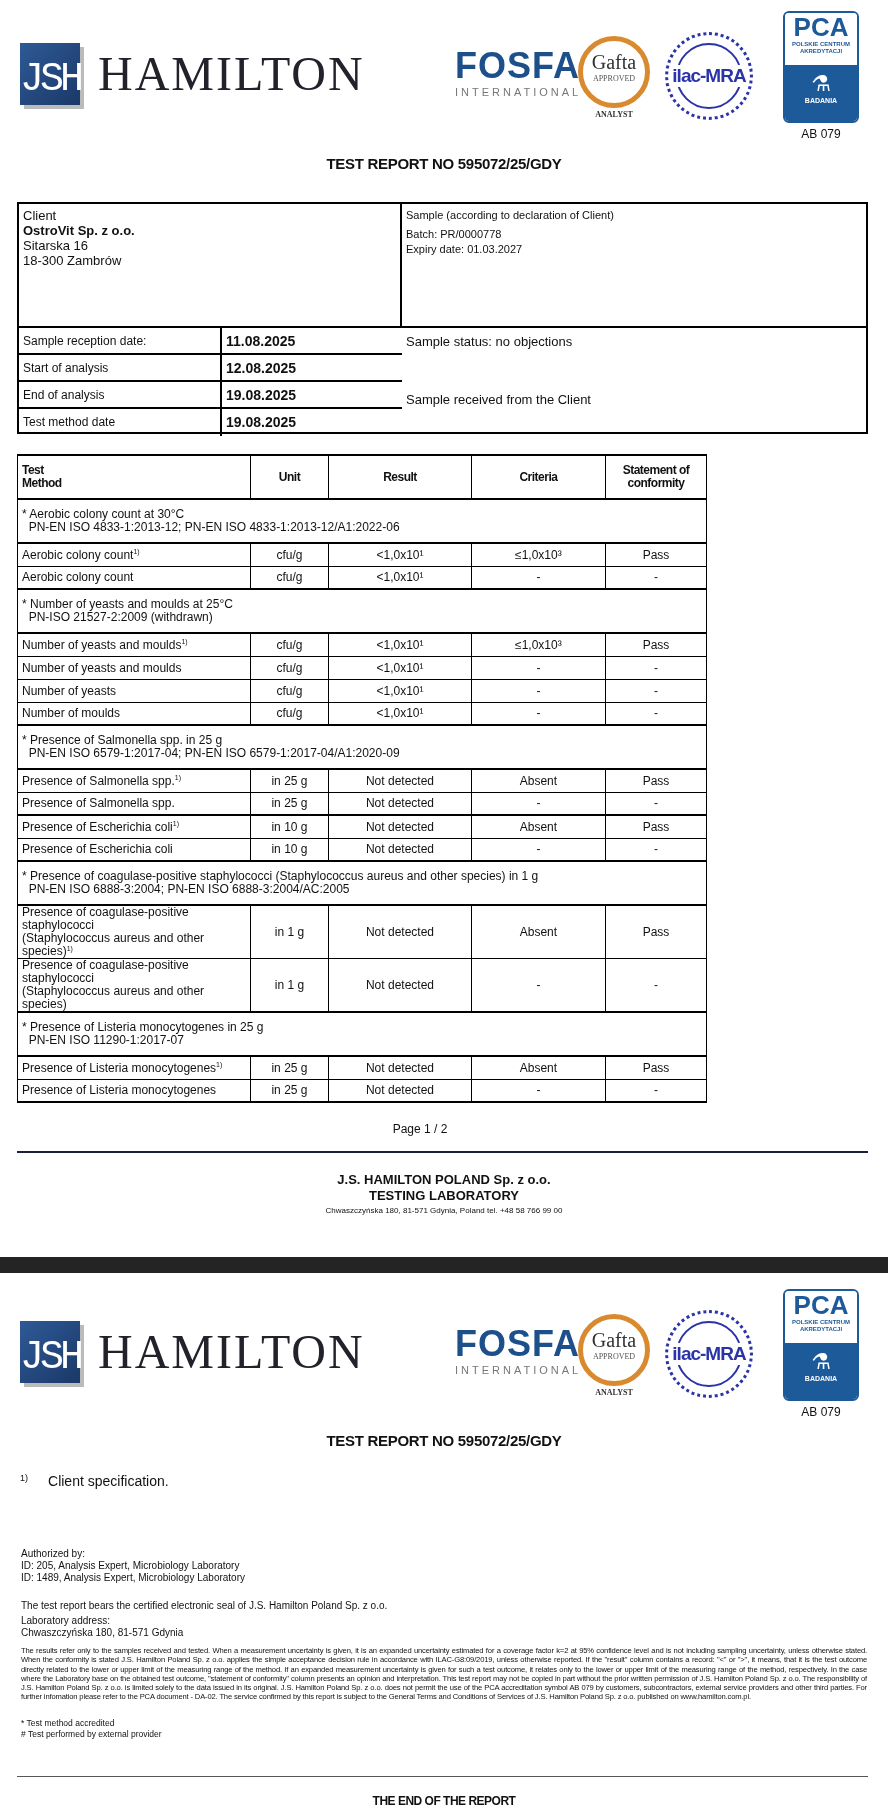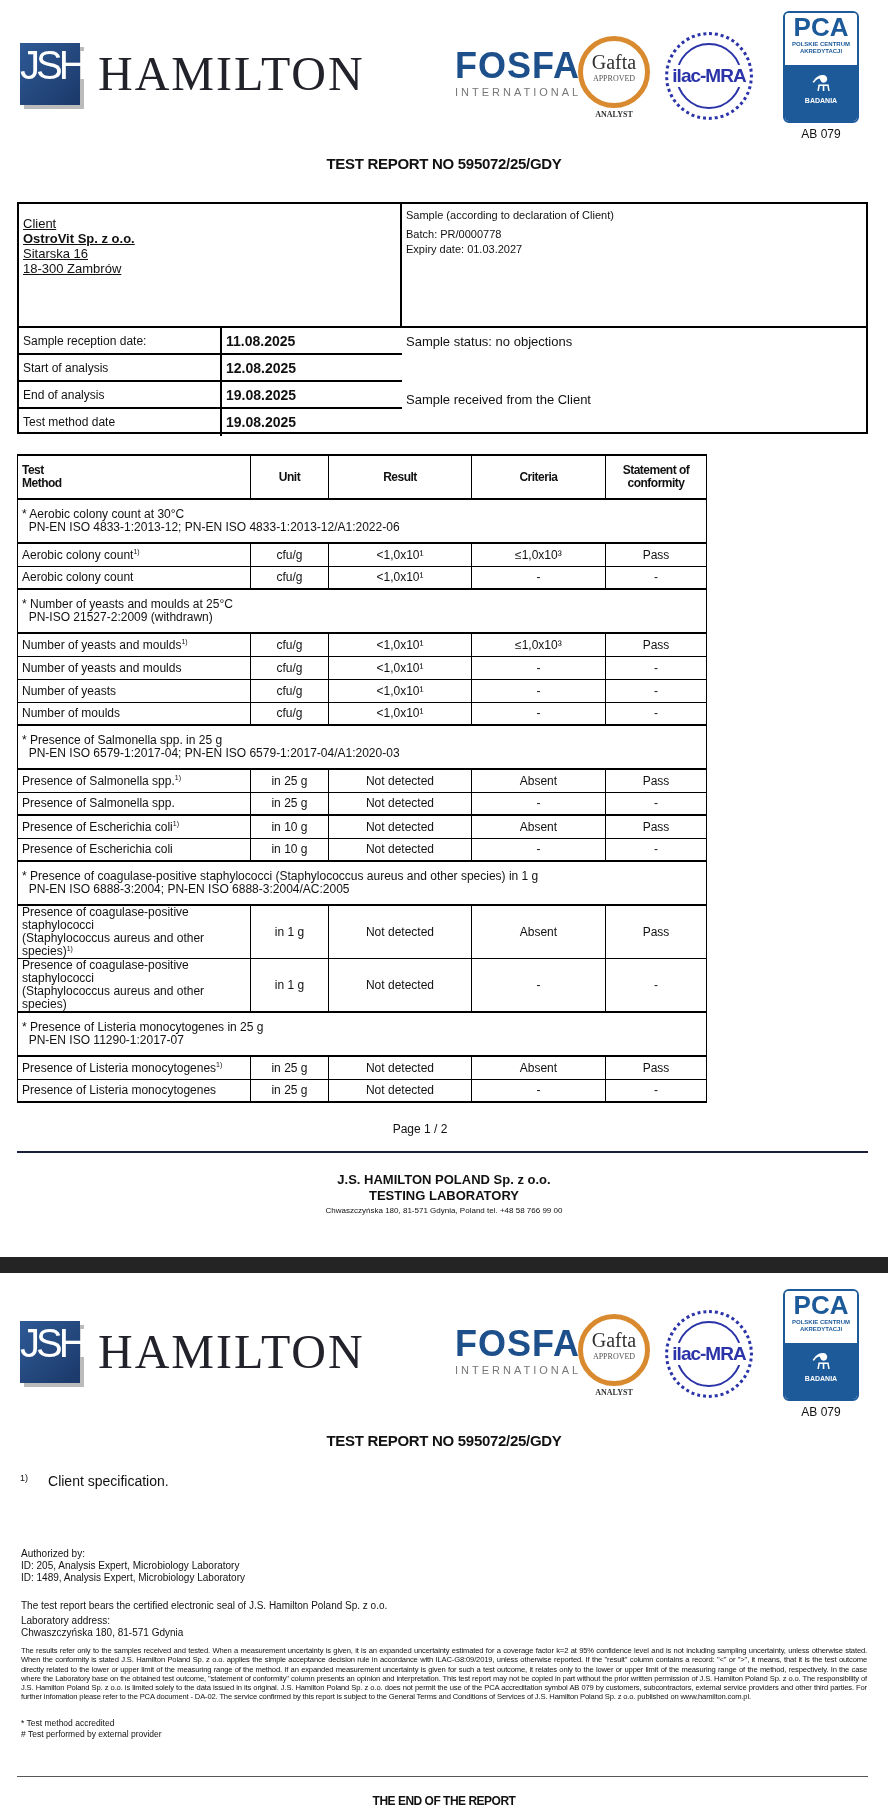--- a/index.html
+++ b/index.html
@@ -2,21 +2,21 @@
 <html><head>
 <meta charset="utf-8">
 <style>
   * { box-sizing: border-box; margin: 0; padding: 0; }
   html, body { width: 888px; background: #fff; }
   body { font-family: "Liberation Sans", sans-serif; color: #111; position: relative; height: 1809px; overflow: hidden; }
 
   
   .header { position: absolute; left: 0; width: 888px; height: 130px; }
   .logo-box { position: absolute; left: 20px; top: 43px; width: 60px; height: 62px; background: linear-gradient(135deg,#2e5a96,#1b3868); box-shadow: 4px 4px 0 #bbb; }
-  .logo-box span { position: absolute; left: 0; right: 0; top: 0; text-align: center; color: #fff; font-family: Liberation Sans, sans-serif; font-size: 40px; letter-spacing: -4px; }
+  .logo-box span { position: absolute; left: 0; right: 0; top: 14px; text-align: center; color: #fff; font-family: Liberation Mono, monospace; font-size: 40px; letter-spacing: -4px; }
   .logo-word { position: absolute; left: 98px; top: 46px; font-family: "Liberation Serif", serif; font-size: 48px; color: #22222a; letter-spacing: 2px; }
   .fosfa { position: absolute; left: 455px; top: 48px; width: 116px; }
   .fosfa .big { font-family: "Liberation Sans", sans-serif; font-weight: bold; font-size: 36px; color: #1d4f8b; letter-spacing: 1px; line-height: 36px; }
   .fosfa .small { font-size: 11px; color: #777; letter-spacing: 3px; margin-top: 2px; }
   .gafta { position: absolute; left: 578px; top: 36px; width: 72px; height: 72px; border-radius: 50%; border: 5px solid #d98a2f; text-align: center; }
   .gafta .g1 { font-family: "Liberation Serif", serif; font-size: 20px; color: #333; margin-top: 10px; }
   .gafta .g2 { font-family: "Liberation Serif", serif; font-size: 8px; color: #555; }
   .gafta-cap { position: absolute; left: 580px; top: 110px; width: 68px; text-align: center; font-family: "Liberation Serif", serif; font-size: 8px; font-weight: bold; color: #333; }
   .ilac { position: absolute; left: 665px; top: 32px; width: 88px; height: 88px; border-radius: 50%; border: 3px dotted #2b33a8; display: flex; align-items: center; justify-content: center; }
   .ilac::before { content: ""; position: absolute; inset: 8px; border-radius: 50%; border: 2px solid #2b33a8; }
@@ -27,21 +27,21 @@
   .pca .top .t2 { font-size: 6px; font-weight: bold; color: #1d5a9a; line-height: 7px; }
   .pca .bot { height: 60px; background: #1d5a9a; color: #fff; text-align: center; }
   .pca .bot .flask { font-size: 22px; padding-top: 6px; }
   .pca .bot .b1 { font-size: 7px; font-weight: bold; }
   .pca-code { position: absolute; left: 783px; top: 127px; width: 76px; text-align: center; font-size: 12px; }
 
   .title { position: absolute; left: 0; width: 888px; text-align: center; font-weight: bold; font-size: 15px; letter-spacing: -0.3px; }
 
   
   .info { position: absolute; left: 17px; top: 202px; width: 851px; height: 232px; border: 2px solid #000; }
-  .client { position: absolute; left: 0; top: 0; width: 383px; height: 124px; border-right: 2px solid #000; border-bottom: 2px solid #000; padding: 12px 4px; font-size: 13px; line-height: 15px; text-decoration: underline; }
+  .client { position: absolute; left: 0; top: 0; width: 383px; height: 124px; border-right: 2px solid #000; border-bottom: 2px solid #000; padding: 4px 4px; font-size: 13px; line-height: 15px; }
   .client .nm { font-weight: bold; }
   .dates { position: absolute; left: 0; top: 124px; width: 383px; }
   .drow { height: 27px; border-bottom: 2px solid #000; display: flex; font-size: 12px; }
   .drow:last-child { border-bottom: none; }
   .drow .k { width: 203px; border-right: 2px solid #000; padding: 6px 4px 0; }
   .drow .v { flex: 1; font-weight: bold; font-size: 14px; padding: 5px 4px 0; }
   .sample { position: absolute; left: 383px; top: 0; right: 0; height: 124px; border-bottom: 2px solid #000; padding: 4px 4px; font-size: 11px; line-height: 15px; }
   .sample .hd { margin-bottom: 4px; }
   .status { position: absolute; left: 383px; top: 124px; right: 0; bottom: 0; padding: 6px 4px; font-size: 13px; }
   .status .rc { position: absolute; top: 64px; left: 4px; }
@@ -206,21 +206,21 @@
         <td class="c">-</td>
       </tr>
       <tr class="row last">
         <td><span>Number of moulds</span><sup></sup></td>
         <td class="c">cfu/g</td>
         <td class="c">&lt;1,0x10¹</td>
         <td class="c">-</td>
         <td class="c">-</td>
       </tr>
       <tr class="grp">
-        <td colspan="5"><span>* Presence of Salmonella spp. in 25 g</span><br>&nbsp;&nbsp;<span>PN-EN ISO 6579-1:2017-04; PN-EN ISO 6579-1:2017-04/A1:2020-03</span></td>
+        <td colspan="5"><span>* Presence of Salmonella spp. in 25 g</span><br>&nbsp;&nbsp;<span>PN-EN ISO 6579-1:2017-04; PN-EN ISO 6579-1:2017-04/A1:2020-09</span></td>
       </tr>
       <tr class="row">
         <td><span>Presence of Salmonella spp.</span><sup>1)</sup></td>
         <td class="c">in 25 g</td>
         <td class="c">Not detected</td>
         <td class="c">Absent</td>
         <td class="c">Pass</td>
       </tr>
       <tr class="row last">
         <td><span>Presence of Salmonella spp.</span><sup></sup></td>

